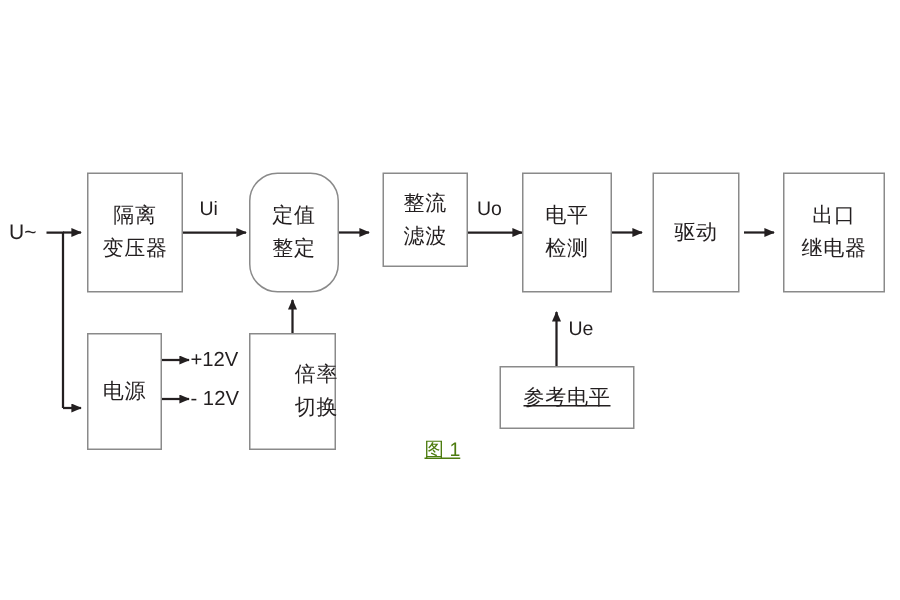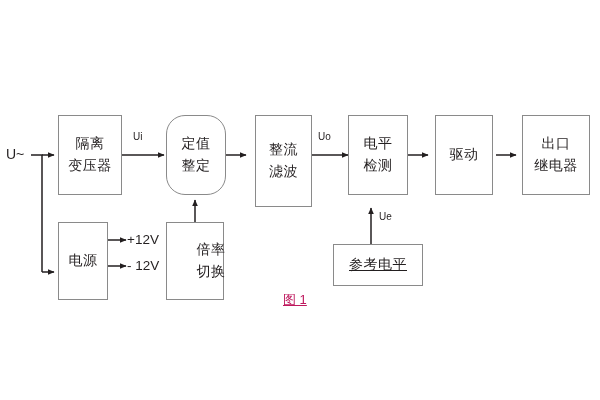--- a/index.html
+++ b/index.html
@@ -39,34 +39,34 @@
     line-height: 1.55;
   }
   .node-line {
     font-size: 14px;
     color: #231f20;
     white-space: nowrap;
     letter-spacing: 0.5px;
   }
   .sig-label {
     position: absolute;
-    font-size: 10px;
+    font-size: 13px;
     color: #231f20;
     white-space: nowrap;
   }
   .rail-label {
     position: absolute;
     font-size: 13.5px;
     color: #231f20;
     white-space: nowrap;
   }
   .caption {
     position: absolute;
     font-size: 13px;
-    color: #be185d;
+    color: #4d7c0f;
     white-space: nowrap;
     text-decoration: underline;
   }
   .src-label {
     position: absolute;
     font-size: 14px;
     color: #231f20;
     white-space: nowrap;
   }
 </style>
@@ -111,21 +111,21 @@
   <div class="node-box" style="left:58px; top:115px; width:64px; height:80px;">
     <div class="node-line">隔离</div>
     <div class="node-line">变压器</div>
   </div>
 
   <div class="node-box" style="left:166px; top:115px; width:60px; height:80px;border-radius:19px;">
     <div class="node-line">定值</div>
     <div class="node-line">整定</div>
   </div>
 
-  <div class="node-box" style="left:255px; top:115px; width:57px; height:92px;">
+  <div class="node-box" style="left:255px; top:115px; width:57px; height:63px;">
     <div class="node-line">整流</div>
     <div class="node-line">滤波</div>
   </div>
 
   <div class="node-box" style="left:348px; top:115px; width:60px; height:80px;align-items:center;">
     <div class="node-line">电平</div>
     <div class="node-line">检测</div>
   </div>
 
   <div class="node-box" style="left:435px; top:115px; width:58px; height:80px;">

